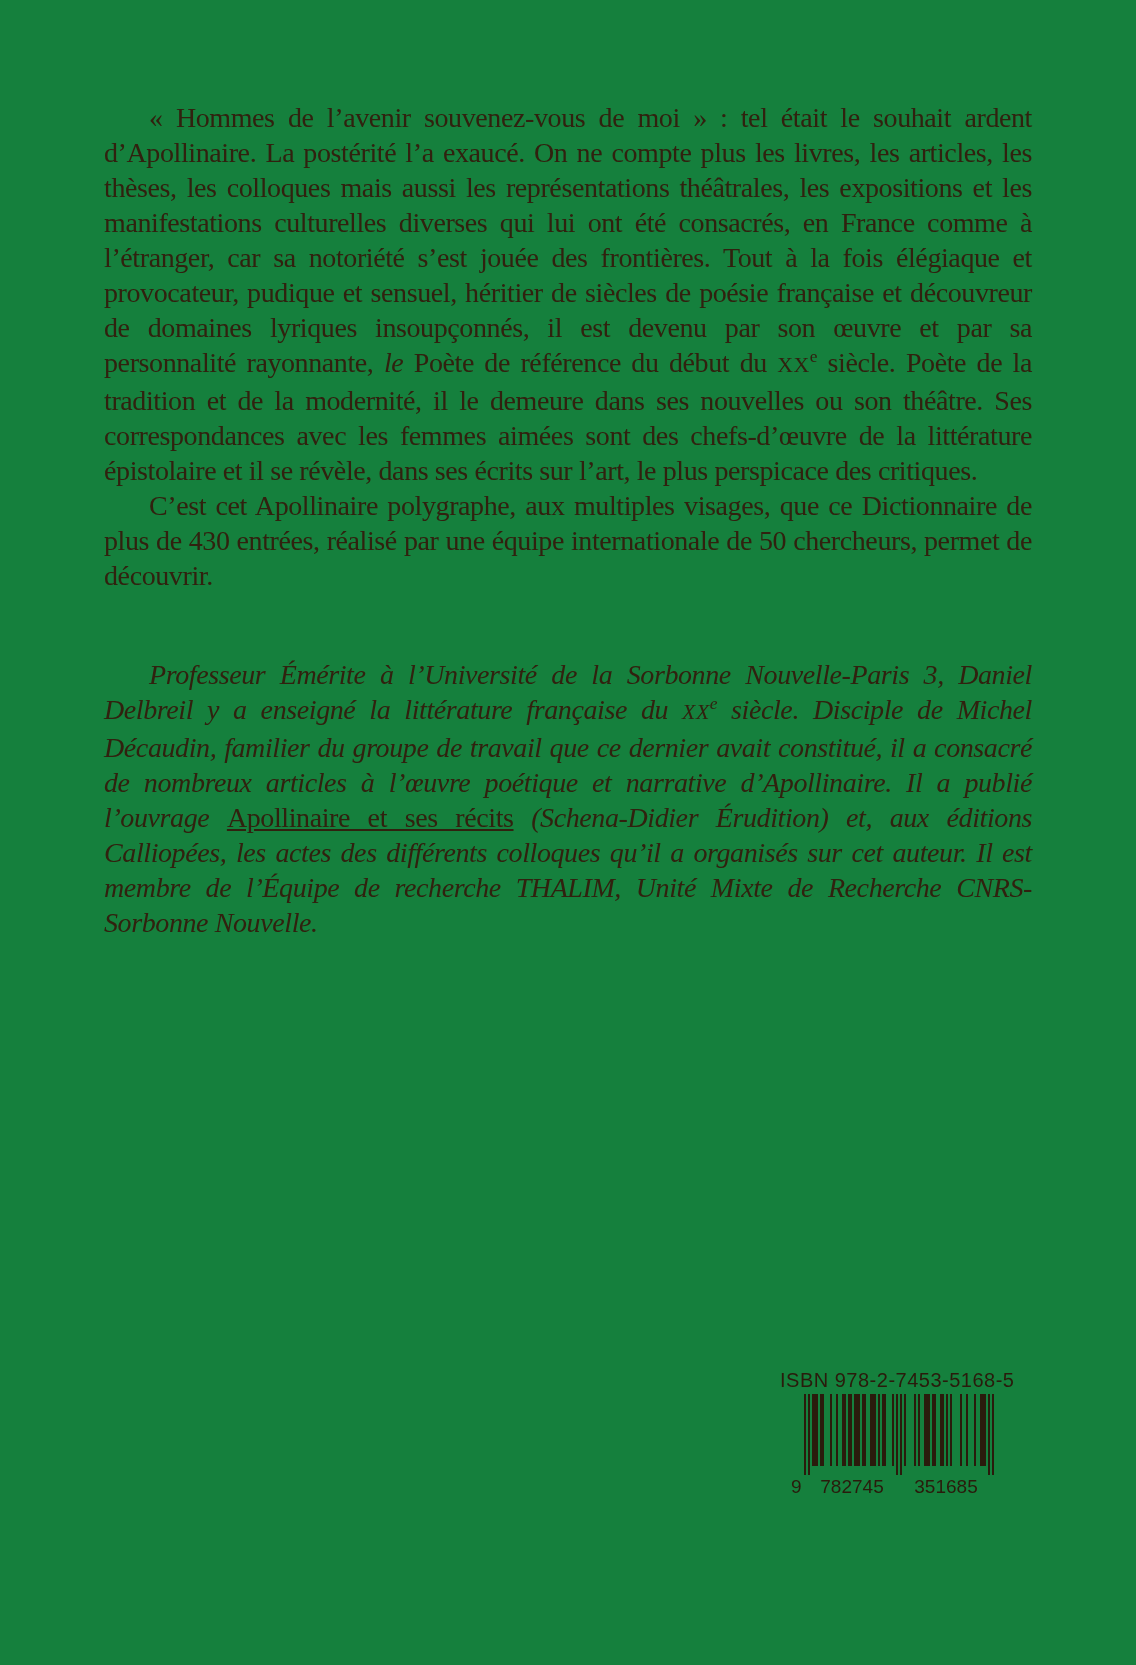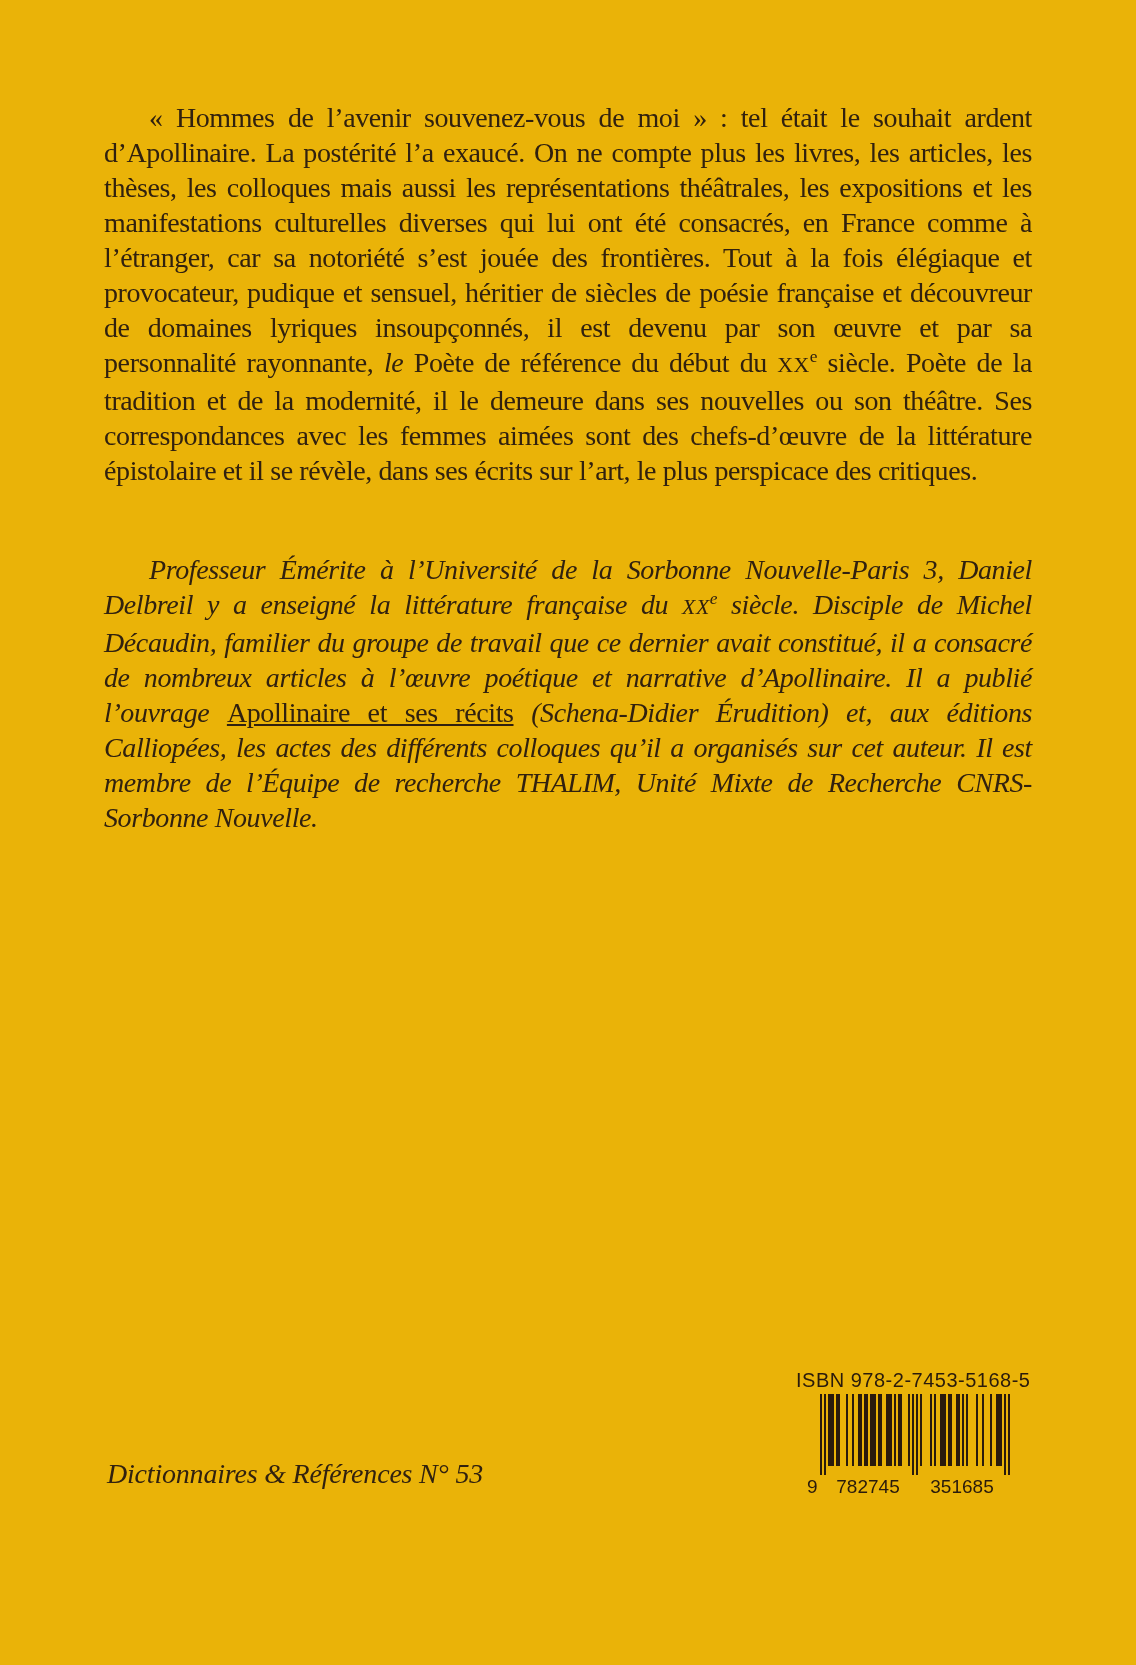--- a/index.html
+++ b/index.html
@@ -4,21 +4,21 @@
 <style>
   html, body { margin: 0; padding: 0; }
   body {
     font-family: "Liberation Serif", serif;
     background: #ffffff;
   }
   .cover {
     position: relative;
     width: 1136px;
     height: 1665px;
-    background: #eab308;
+    background: #15803d;
     overflow: hidden;
   }
   .blurb {
     position: absolute;
     left: 104px;
     top: 100px;
     width: 928px;
     color: #31210f;
     font-size: 28px;
     line-height: 35px;
@@ -38,21 +38,21 @@
     position: absolute;
     left: 107px;
     top: 1458px;
     font-style: italic;
     font-size: 28px;
     color: #31210f;
     letter-spacing: -0.2px;
   }
   .isbn-block {
     position: absolute;
-    left: 796px;
+    left: 780px;
     top: 1368px;
     width: 228px;
     text-align: center;
     color: #2a1b0c;
   }
   .isbn-label {
     font-family: "Liberation Sans", sans-serif;
     font-size: 20px;
     line-height: 24px;
     letter-spacing: 0.5px;
@@ -66,24 +66,24 @@
     fill: #2a1b0c;
   }
 </style>
 </head>
 <body>
 
 <div class="cover">
 
   <div class="blurb">
     <p><span>« Hommes de l’avenir souvenez-vous de moi » : tel était le souhait ardent d’Apollinaire. La postérité l’a exaucé. On ne compte plus les livres, les articles, les thèses, les colloques mais aussi les représentations théâtrales, les expositions et les manifestations culturelles diverses qui lui ont été consacrés, en France comme à l’étranger, car sa notoriété s’est jouée des frontières. Tout à la fois élégiaque et provocateur, pudique et sensuel, héritier de siècles de poésie française et découvreur de domaines lyriques insoupçonnés, il est devenu par son œuvre et par sa personnalité rayonnante, </span><span class="it">le</span><span> Poète de référence du début du </span><span class="sc">XX</span><sup>e</sup><span> siècle. Poète de la tradition et de la modernité, il le demeure dans ses nouvelles ou son théâtre. Ses correspondances avec les femmes aimées sont des chefs-d’œuvre de la littérature épistolaire et il se révèle, dans ses écrits sur l’art, le plus perspicace des critiques.</span></p>
+    <p><span>C’est cet Apollinaire polygraphe, aux multiples visages, que ce Dictionnaire de plus de 430 entrées, réalisé par une équipe internationale de 50 chercheurs, permet de découvrir.</span></p>
     <p class="bio"><span>Professeur Émérite à l’Université de la Sorbonne Nouvelle-Paris 3, Daniel Delbreil y a enseigné la littérature française du </span><span class="sc">XX</span><sup>e</sup><span> siècle. Disciple de Michel Décaudin, familier du groupe de travail que ce dernier avait constitué, il a consacré de nombreux articles à l’œuvre poétique et narrative d’Apollinaire. Il a publié l’ouvrage </span><span class="rm">Apollinaire et ses récits</span><span> (Schena-Didier Érudition) et, aux éditions Calliopées, les actes des différents colloques qu’il a organisés sur cet auteur. Il est membre de l’Équipe de recherche THALIM, Unité Mixte de Recherche CNRS-Sorbonne Nouvelle.</span></p>
   </div>
 
-  <div class="series">Dictionnaires &amp; Références N° 53</div>
 
   <div class="isbn-block">
     <div class="isbn-label">ISBN  978-2-7453-5168-5</div>
     <svg class="barcode-svg" width="208" height="104" viewBox="0 0 208 104" xmlns="http://www.w3.org/2000/svg">
         <rect x="14" y="0" width="2" height="81"></rect>
         <rect x="18" y="0" width="2" height="81"></rect>
         <rect x="22" y="0" width="2" height="72"></rect>
         <rect x="24" y="0" width="2" height="72"></rect>
         <rect x="26" y="0" width="2" height="72"></rect>
         <rect x="30" y="0" width="2" height="72"></rect>

